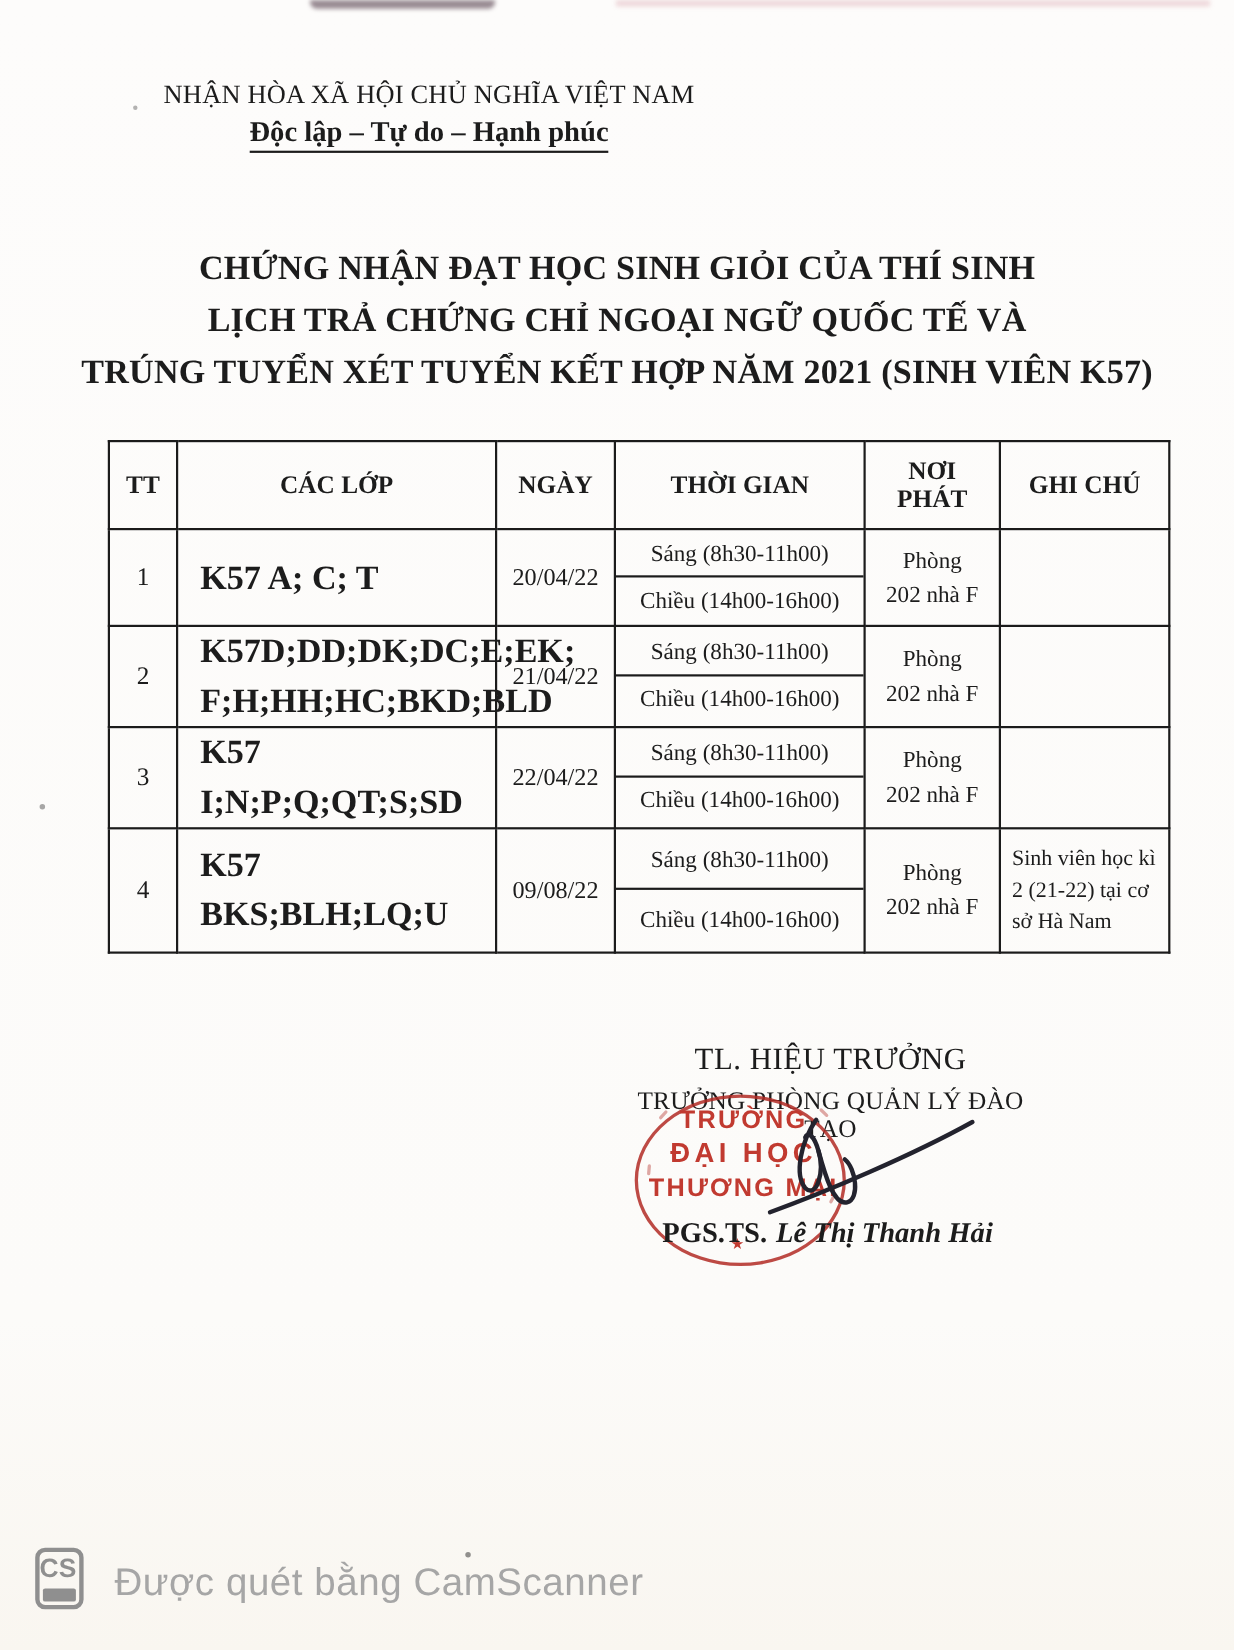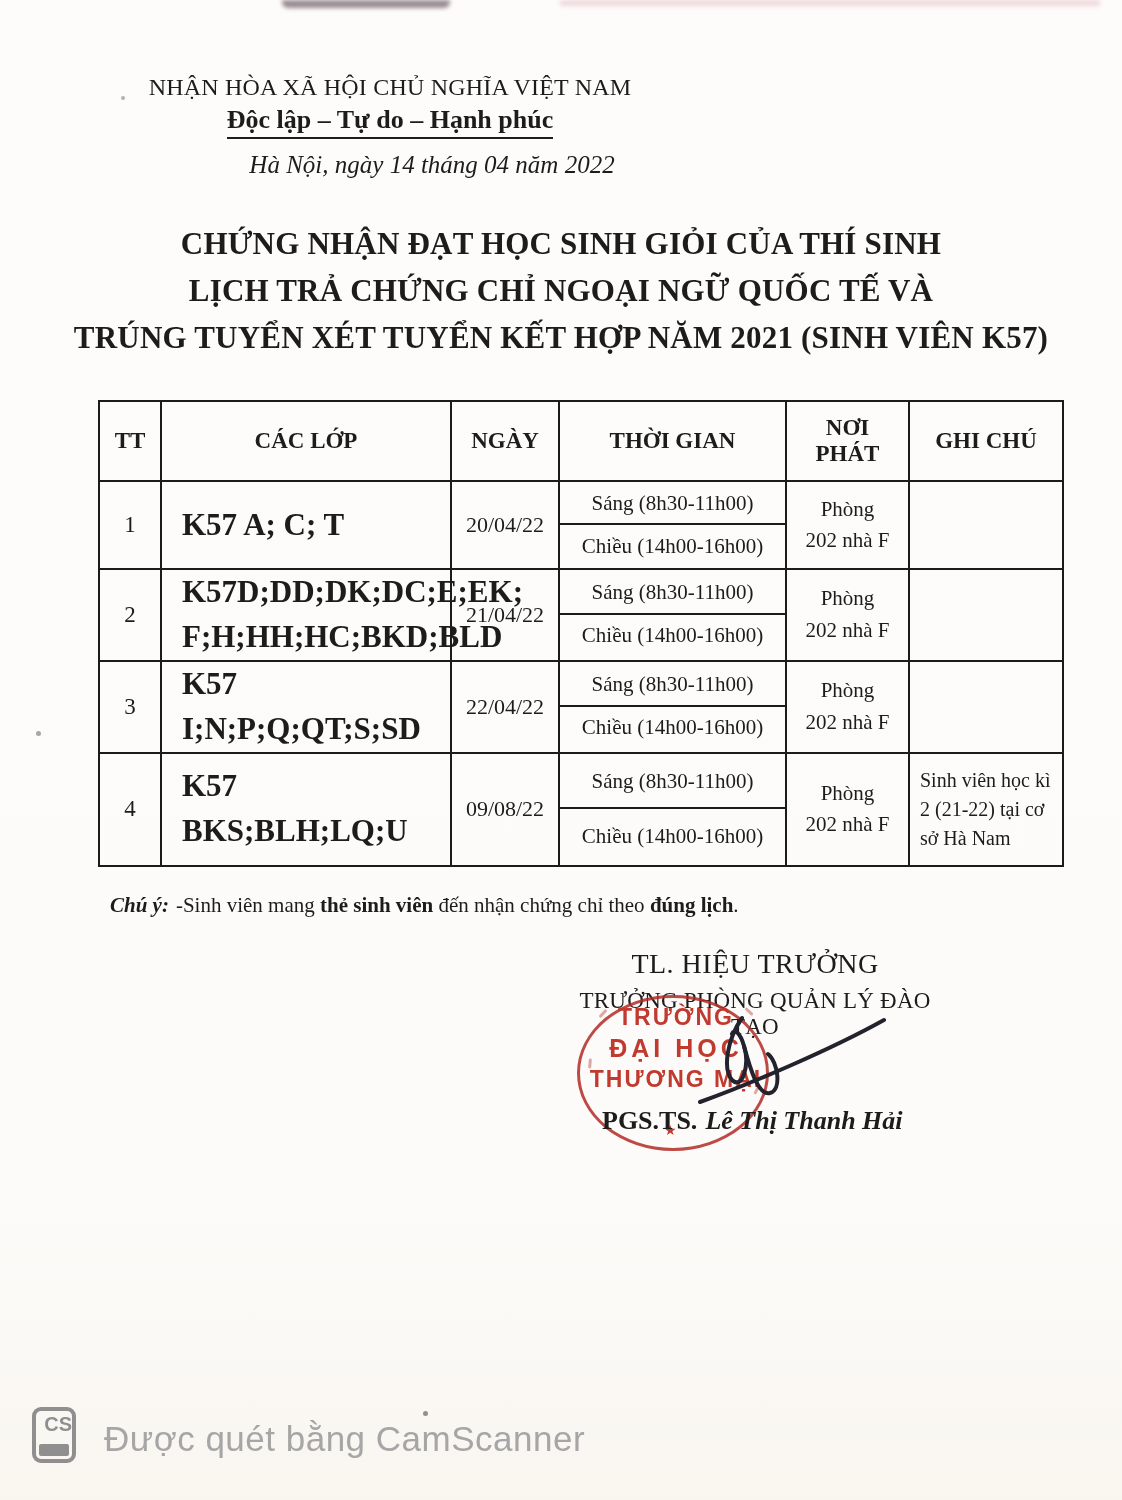--- a/index.html
+++ b/index.html
@@ -83,23 +83,23 @@
   .rm1 { left:598px; top:1012px; transform:rotate(-48deg); }
   .rm2 { left:585px; top:1062px; transform:rotate(-85deg); }
   .rm3 { left:744px; top:1010px; transform:rotate(44deg); }
   .rm4 { left:752px; top:1088px; transform:rotate(118deg); }
 
   .sig-svg { position:absolute; left:670px; top:1000px; }
 
   
   .cs-badge { position:absolute; left:32px; top:1407px; width:44px; height:56px;
     border:4px solid #8f8f8f; border-radius:9px; }
-  .cs-badge .cs-txt { display:block; text-align:right; margin-top:2px;
+  .cs-badge .cs-txt { display:block; text-align:left; margin-top:2px;
     font-family:"Liberation Sans","DejaVu Sans",sans-serif; font-weight:bold;
-    font-size:20px; color:#8f8f8f; }
+    font-size:24px; color:#8f8f8f; }
   .cs-badge .cs-bar { position:absolute; left:3px; right:3px; bottom:3px; height:12px;
     background:#8f8f8f; border-radius:2px; }
   .cs-watermark { position:absolute; left:104px; top:1419px;
     font-family:"Liberation Sans","DejaVu Sans",sans-serif;
     font-size:35px; color:#a6a6a6; letter-spacing:0.5px; }
 </style>
 </head>
 <body>
 
 <div class="page">
@@ -109,21 +109,20 @@
   <div class="speck-a"></div>
   <div class="speck-b"></div>
   <div class="speck-c"></div>
 
   <header class="header-row">
     <div class="header-right">
       <div class="l1">NHẬN HÒA XÃ HỘI CHỦ NGHĨA VIỆT NAM</div>
       <div class="l2">
         <span class="underlined">Độc lập – Tự do – Hạnh phúc</span>
       </div>
-      <div class="dateline">Hà Nội, ngày 14  tháng 04 năm 2022</div>
     </div>
   </header>
 
   <div class="doc-title">
     <div>CHỨNG NHẬN ĐẠT HỌC SINH GIỎI CỦA THÍ SINH</div>
     <div>LỊCH TRẢ CHỨNG CHỈ NGOẠI NGỮ QUỐC TẾ VÀ</div>
     <div>TRÚNG TUYỂN XÉT TUYỂN KẾT HỢP NĂM 2021 (SINH VIÊN K57)</div>
   </div>
 
   <table class="schedule">
@@ -186,23 +185,20 @@
         <td class="time-cell">
           <div class="time-half top">Sáng (8h30-11h00)</div>
           <div class="time-half">Chiều (14h00-16h00)</div>
         </td>
         <td class="place">Phòng 202 nhà F</td>
         <td class="ghichu">Sinh viên học kì 2 (21-22) tại cơ sở Hà Nam</td>
       </tr>
     </tbody>
   </table>
 
-  <div class="note-line">
-    <span class="note-label">Chú ý:</span><span>-Sinh viên mang </span><span class="b">thẻ sinh viên</span><span> đến nhận chứng chỉ theo </span><span class="b">đúng lịch</span><span>.</span>
-  </div>
 
   <div class="sig-block">
     <div class="sig-line1">TL. HIỆU TRƯỞNG</div>
     <div class="sig-line2">TRƯỞNG PHÒNG QUẢN LÝ ĐÀO TẠO</div>
   </div>
 
   <div class="stamp-ring"></div>
   <div class="stamp-text stamp-l1">TRƯỜNG</div>
   <div class="stamp-text stamp-l2">ĐẠI HỌC</div>
   <div class="stamp-text stamp-l3">THƯƠNG MẠI</div>

